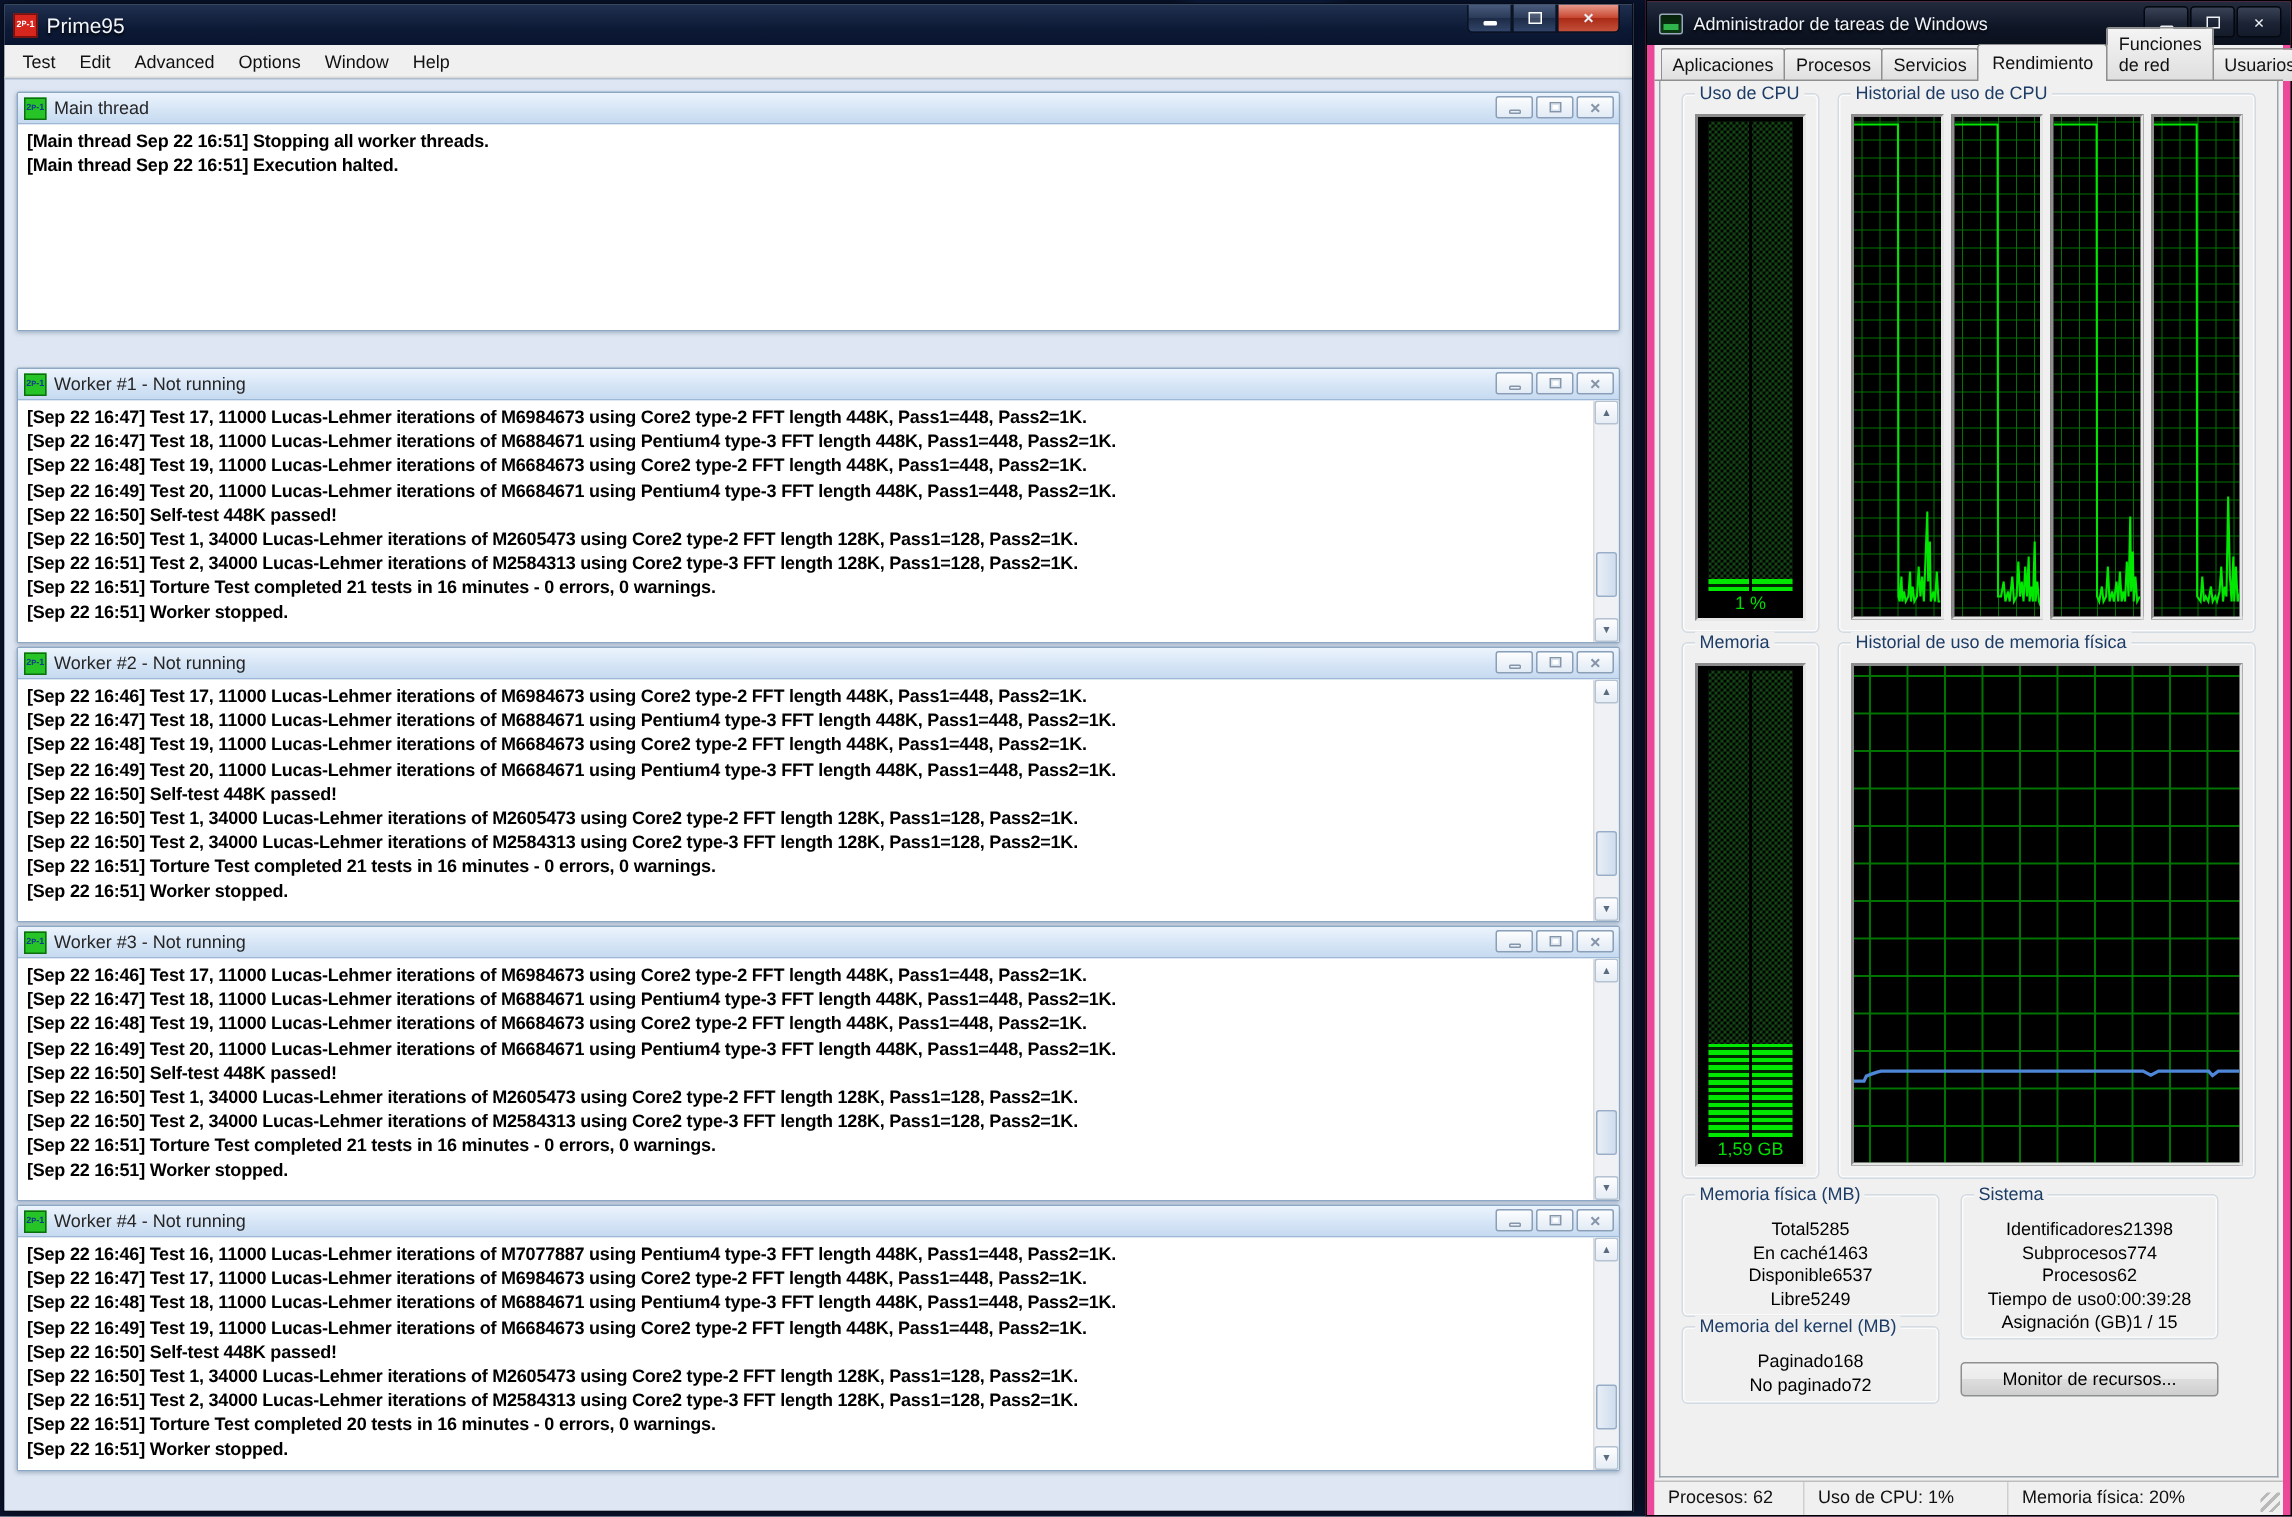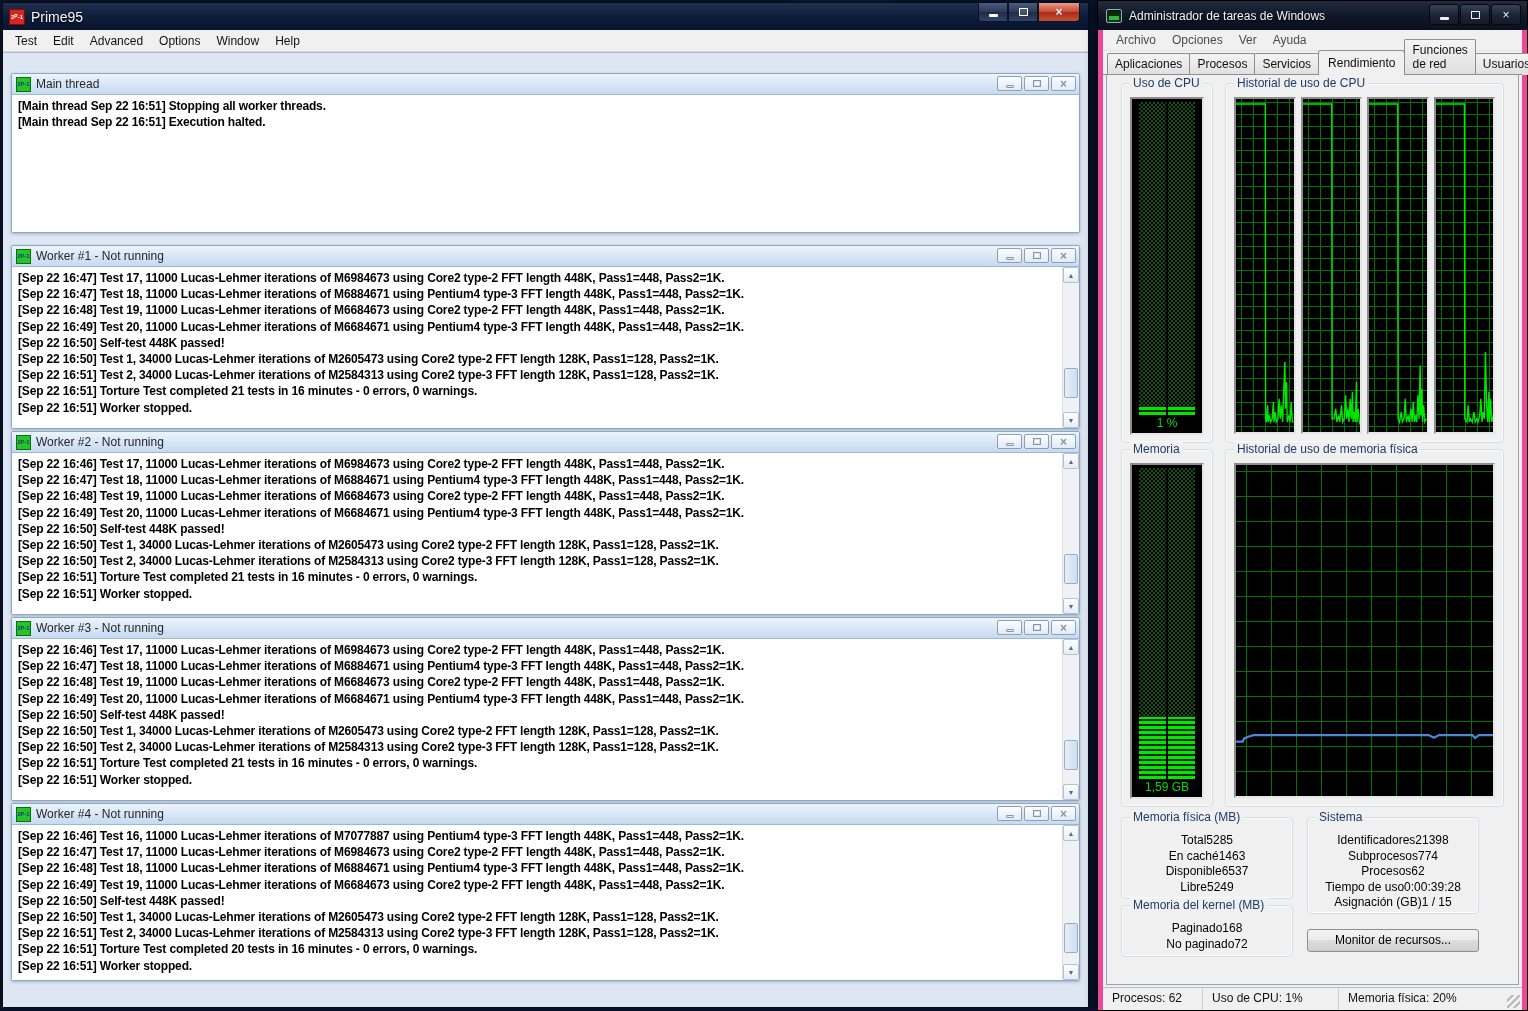--- a/index.html
+++ b/index.html
@@ -170,21 +170,21 @@
   </div>
   <div class="p95-menubar" id="p95-menu">
       <span class="menu-item">Test</span>
       <span class="menu-item">Edit</span>
       <span class="menu-item">Advanced</span>
       <span class="menu-item">Options</span>
       <span class="menu-item">Window</span>
       <span class="menu-item">Help</span>
     </div>
   <div class="p95-mdi" id="p95-mdi">
-      <div class="mdi-window" style="top: 20px; height: 160px;">
+      <div class="mdi-window" style="top: 8px; height: 160px;">
         <div class="mdi-titlebar">
           <div class="mdi-icon">2<sup>P</sup>-1</div>
           <span class="mdi-title">Main thread</span>
           <div class="mdi-btns">
             <div class="mdi-btn">
               <div class="mglyph-min"></div>
             </div>
             <div class="mdi-btn">
               <div class="mglyph-restore"></div>
             </div>
@@ -341,26 +341,20 @@
       <div class="tm-btn">
           <div class="glyph-min" style="background:#eef1f6"></div>
         </div>
       <div class="tm-btn">
           <div class="glyph-restore" style="border-color:#eef1f6;background:transparent"></div>
         </div>
       <div class="tm-btn">×</div>
     </div>
   </div>
   <div class="tm-body">
-    <div class="tm-menubar" id="tm-menu">
-        <span class="menu-item">Archivo</span>
-        <span class="menu-item">Opciones</span>
-        <span class="menu-item">Ver</span>
-        <span class="menu-item">Ayuda</span>
-      </div>
     <div class="tm-tabs" id="tm-tabs">
         <span class="tab">Aplicaciones</span>
         <span class="tab">Procesos</span>
         <span class="tab">Servicios</span>
         <span class="tab active">Rendimiento</span>
         <span class="tab">Funciones de red</span>
         <span class="tab">Usuarios</span>
       </div>
     <div class="tm-pane">
 

